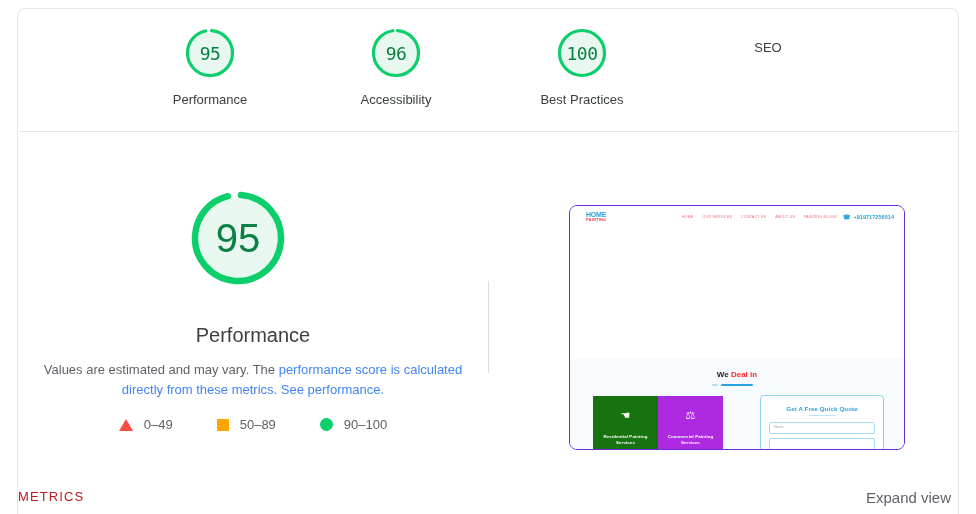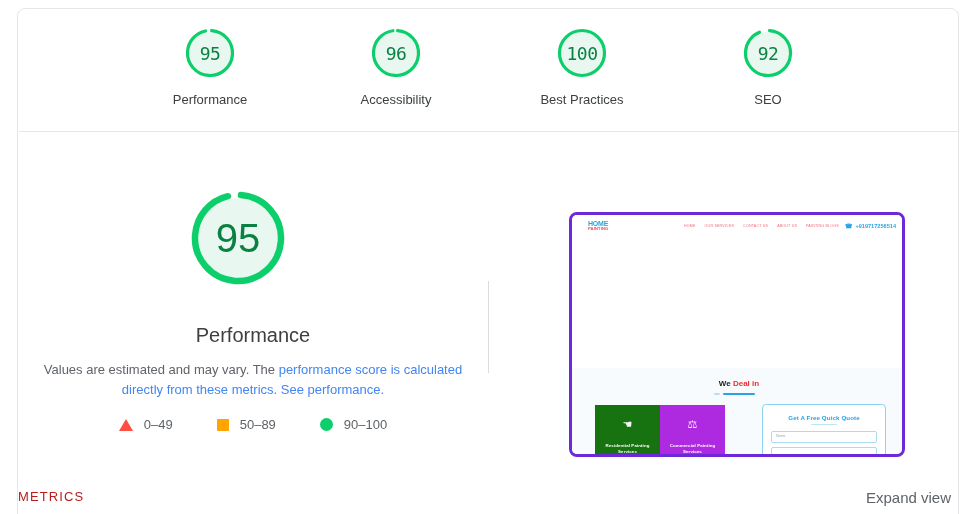--- a/index.html
+++ b/index.html
@@ -170,24 +170,24 @@
     left: 470px;
     top: 149px;
     width: 1px;
     height: 92px;
     background: #dadce0;
   }
   
   .thumb-frame {
     position: absolute;
     left: 551px;
-    top: 80px;
+    top: 73px;
     width: 336px;
     height: 245px;
-    border: 3px solid #6d28d9;
+    border: 1px solid #6d28d9;
     border-radius: 8px;
     background: #fff;
     overflow: hidden;
     box-sizing: border-box;
   }
   .site {
     position: relative;
     width: 334px;
     height: 243px;
     background: #fff;
@@ -438,27 +438,20 @@
           <svg width="52" height="52" viewBox="0 0 52 52">
             <circle cx="26" cy="26" r="21" fill="#e8f8f0"></circle>
             <circle cx="26" cy="26" r="22.5" fill="none" stroke="#0cce6b" stroke-width="3.2" stroke-linecap="round" stroke-dasharray="141.4 141.4" transform="rotate(-90 26 26)"></circle>
           </svg>
           <div class="val">100</div>
         </div>
         <div class="gauge-label">Best Practices</div>
       </div>
 
       <div class="gauge-item">
-        <div class="ring-small">
-          <svg width="52" height="52" viewBox="0 0 52 52">
-            <circle cx="26" cy="26" r="21" fill="#e8f8f0"></circle>
-            <circle cx="26" cy="26" r="22.5" fill="none" stroke="#0cce6b" stroke-width="3.2" stroke-linecap="round" stroke-dasharray="130.1 141.4" transform="rotate(-86 26 26)"></circle>
-          </svg>
-          <div class="val">92</div>
-        </div>
         <div class="gauge-label">SEO</div>
       </div>
 
     </div>
 
     <div class="top-divider"></div>
 
     <div class="body-wrap">
 
       <div class="left-panel">

